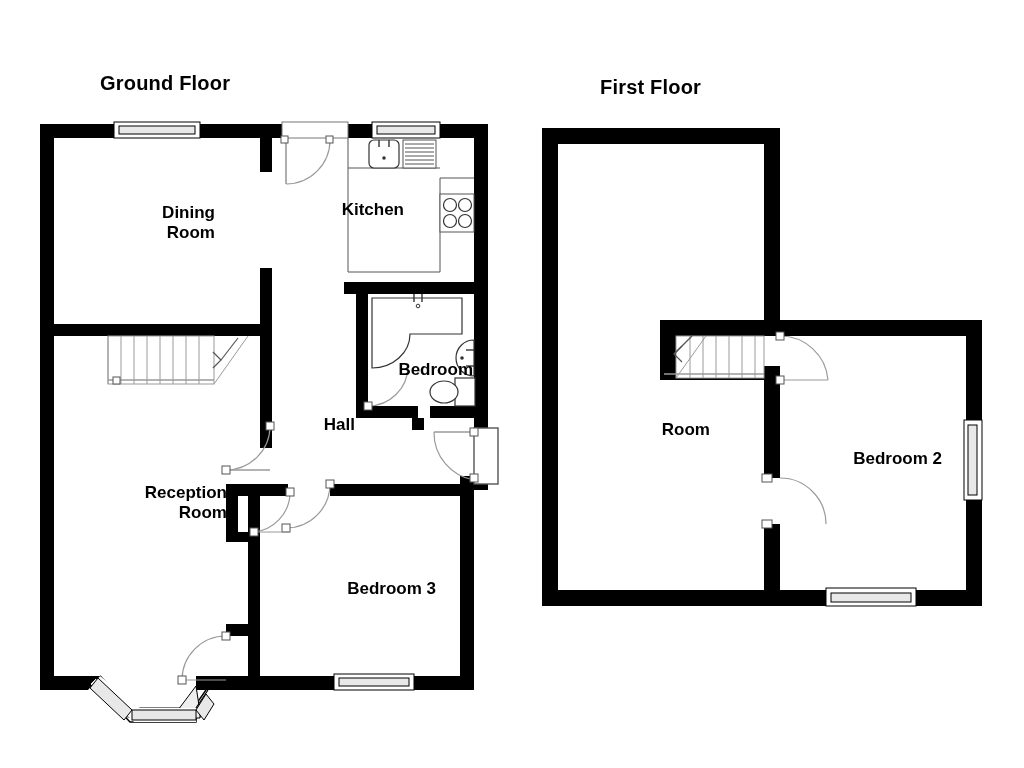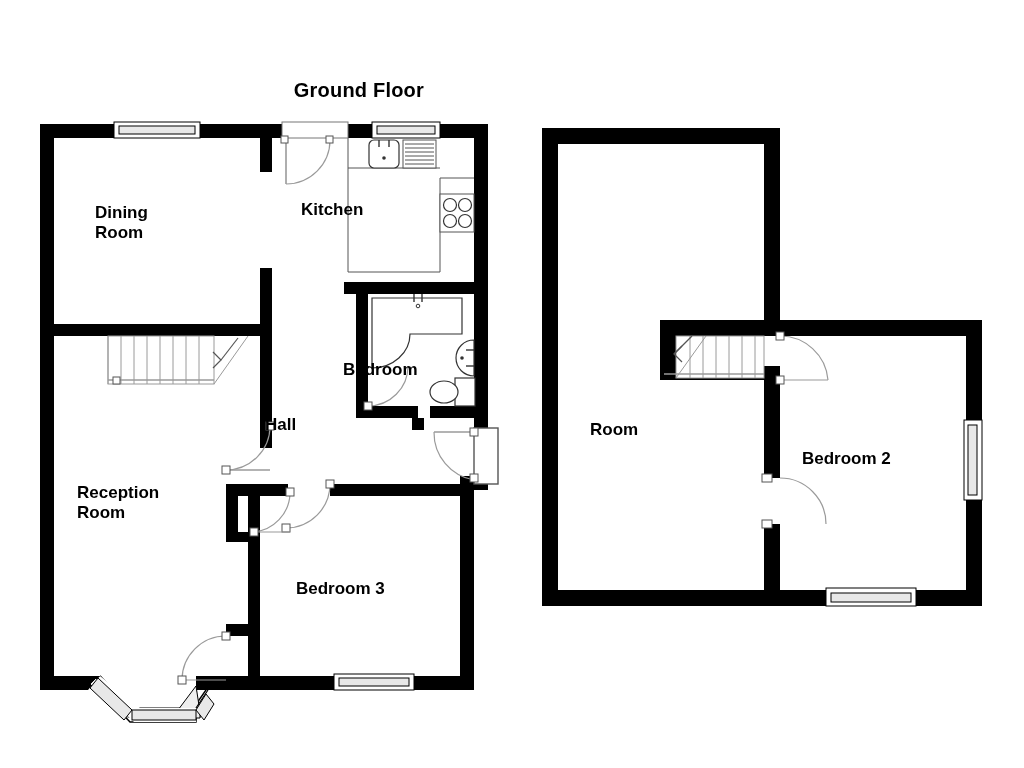--- a/index.html
+++ b/index.html
@@ -19,60 +19,60 @@
     left: 0;
     top: 0;
     width: 1024px;
     height: 768px;
   }
   .floor-title {
     position: absolute;
     font-weight: bold;
     font-size: 20px;
     color: #000;
-    text-align: right;
+    text-align: left;
     white-space: nowrap;
     letter-spacing: 0.2px;
-    margin-top: 7px;
   }
   #ground-floor-title {
     left: 100px;
     top: 72px;
     width: 324px;
   }
   #first-floor-title {
     left: 600px;
     top: 76px;
     width: 324px;
   }
   .room-label {
     position: absolute;
     font-weight: bold;
     font-size: 17px;
     color: #000;
-    text-align: left;
+    text-align: right;
     line-height: 1.16;
     white-space: pre;
     pointer-events: none;
   }
   svg.plan-svg {
     position: absolute;
     left: 0;
     top: 0;
     width: 1024px;
     height: 768px;
   }
 </style>
 </head>
 <body>
 
 <div id="plan-root">
 
   <div class="floor-title" id="ground-floor-title">Ground Floor</div>
 
+  <div class="floor-title" id="first-floor-title">First Floor</div>
 
   <svg class="plan-svg" viewBox="0 0 1024 768" xmlns="http://www.w3.org/2000/svg">
 
     <g>
 
       <g fill="#000000">
 
         <rect x="40" y="124" width="74" height="14"></rect>
 
         <rect x="200" y="124" width="82" height="14"></rect>
@@ -354,21 +354,21 @@
       <g>
         <rect x="826" y="588" width="90" height="18" fill="#ffffff" stroke="#000000" stroke-width="1"></rect>
         <rect x="831" y="593" width="80" height="9" fill="#e8e8e8" stroke="#000000" stroke-width="1"></rect>
       </g>
     </g>
   </svg>
 
   <div class="room-label" style="left:95px; top:203px; width:120px;"><span>Dining
 Room</span></div>
 
-  <div class="room-label" style="left:301px; top:200px; width:120px;"><span>Kitchen</span></div>
+  <div class="room-label" style="left:284px; top:200px; width:120px;"><span>Kitchen</span></div>
 
   <div class="room-label" style="left:265px; top:387px; width:90px;margin-top:28px;"><span>Hall</span></div>
 
   <div class="room-label" style="left:343px; top:360px; width:130px;"><span>Bedroom</span></div>
 
   <div class="room-label" style="left:77px; top:483px; width:150px;"><span>Reception
 Room</span></div>
 
   <div class="room-label" style="left:296px; top:579px; width:140px;"><span>Bedroom 3</span></div>
 

